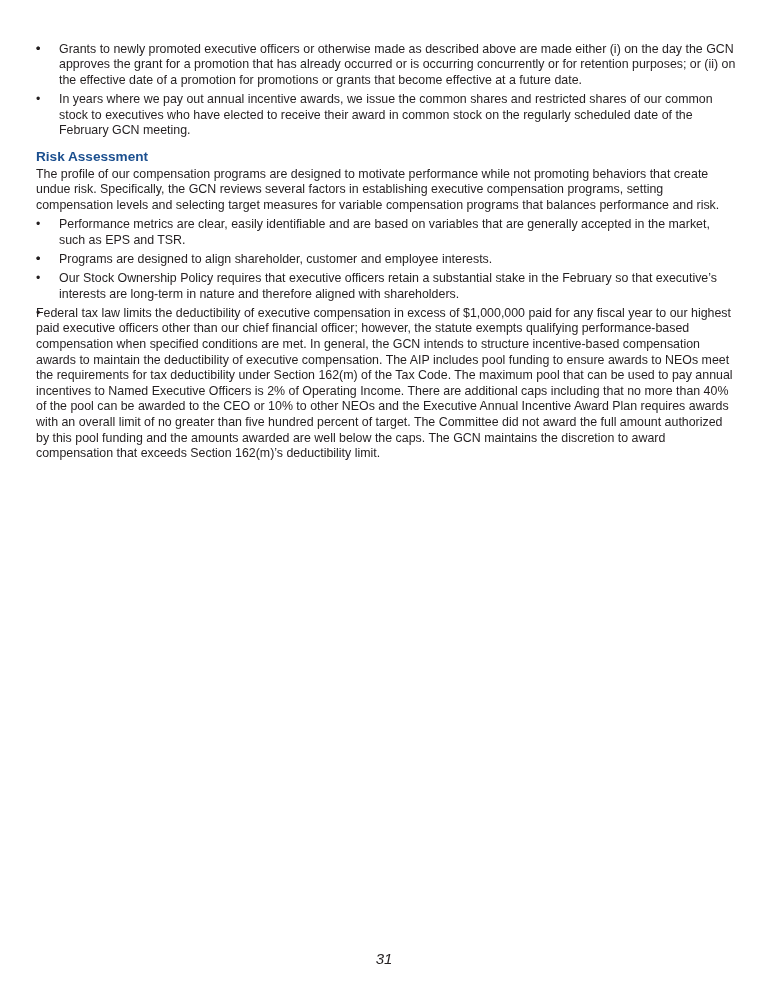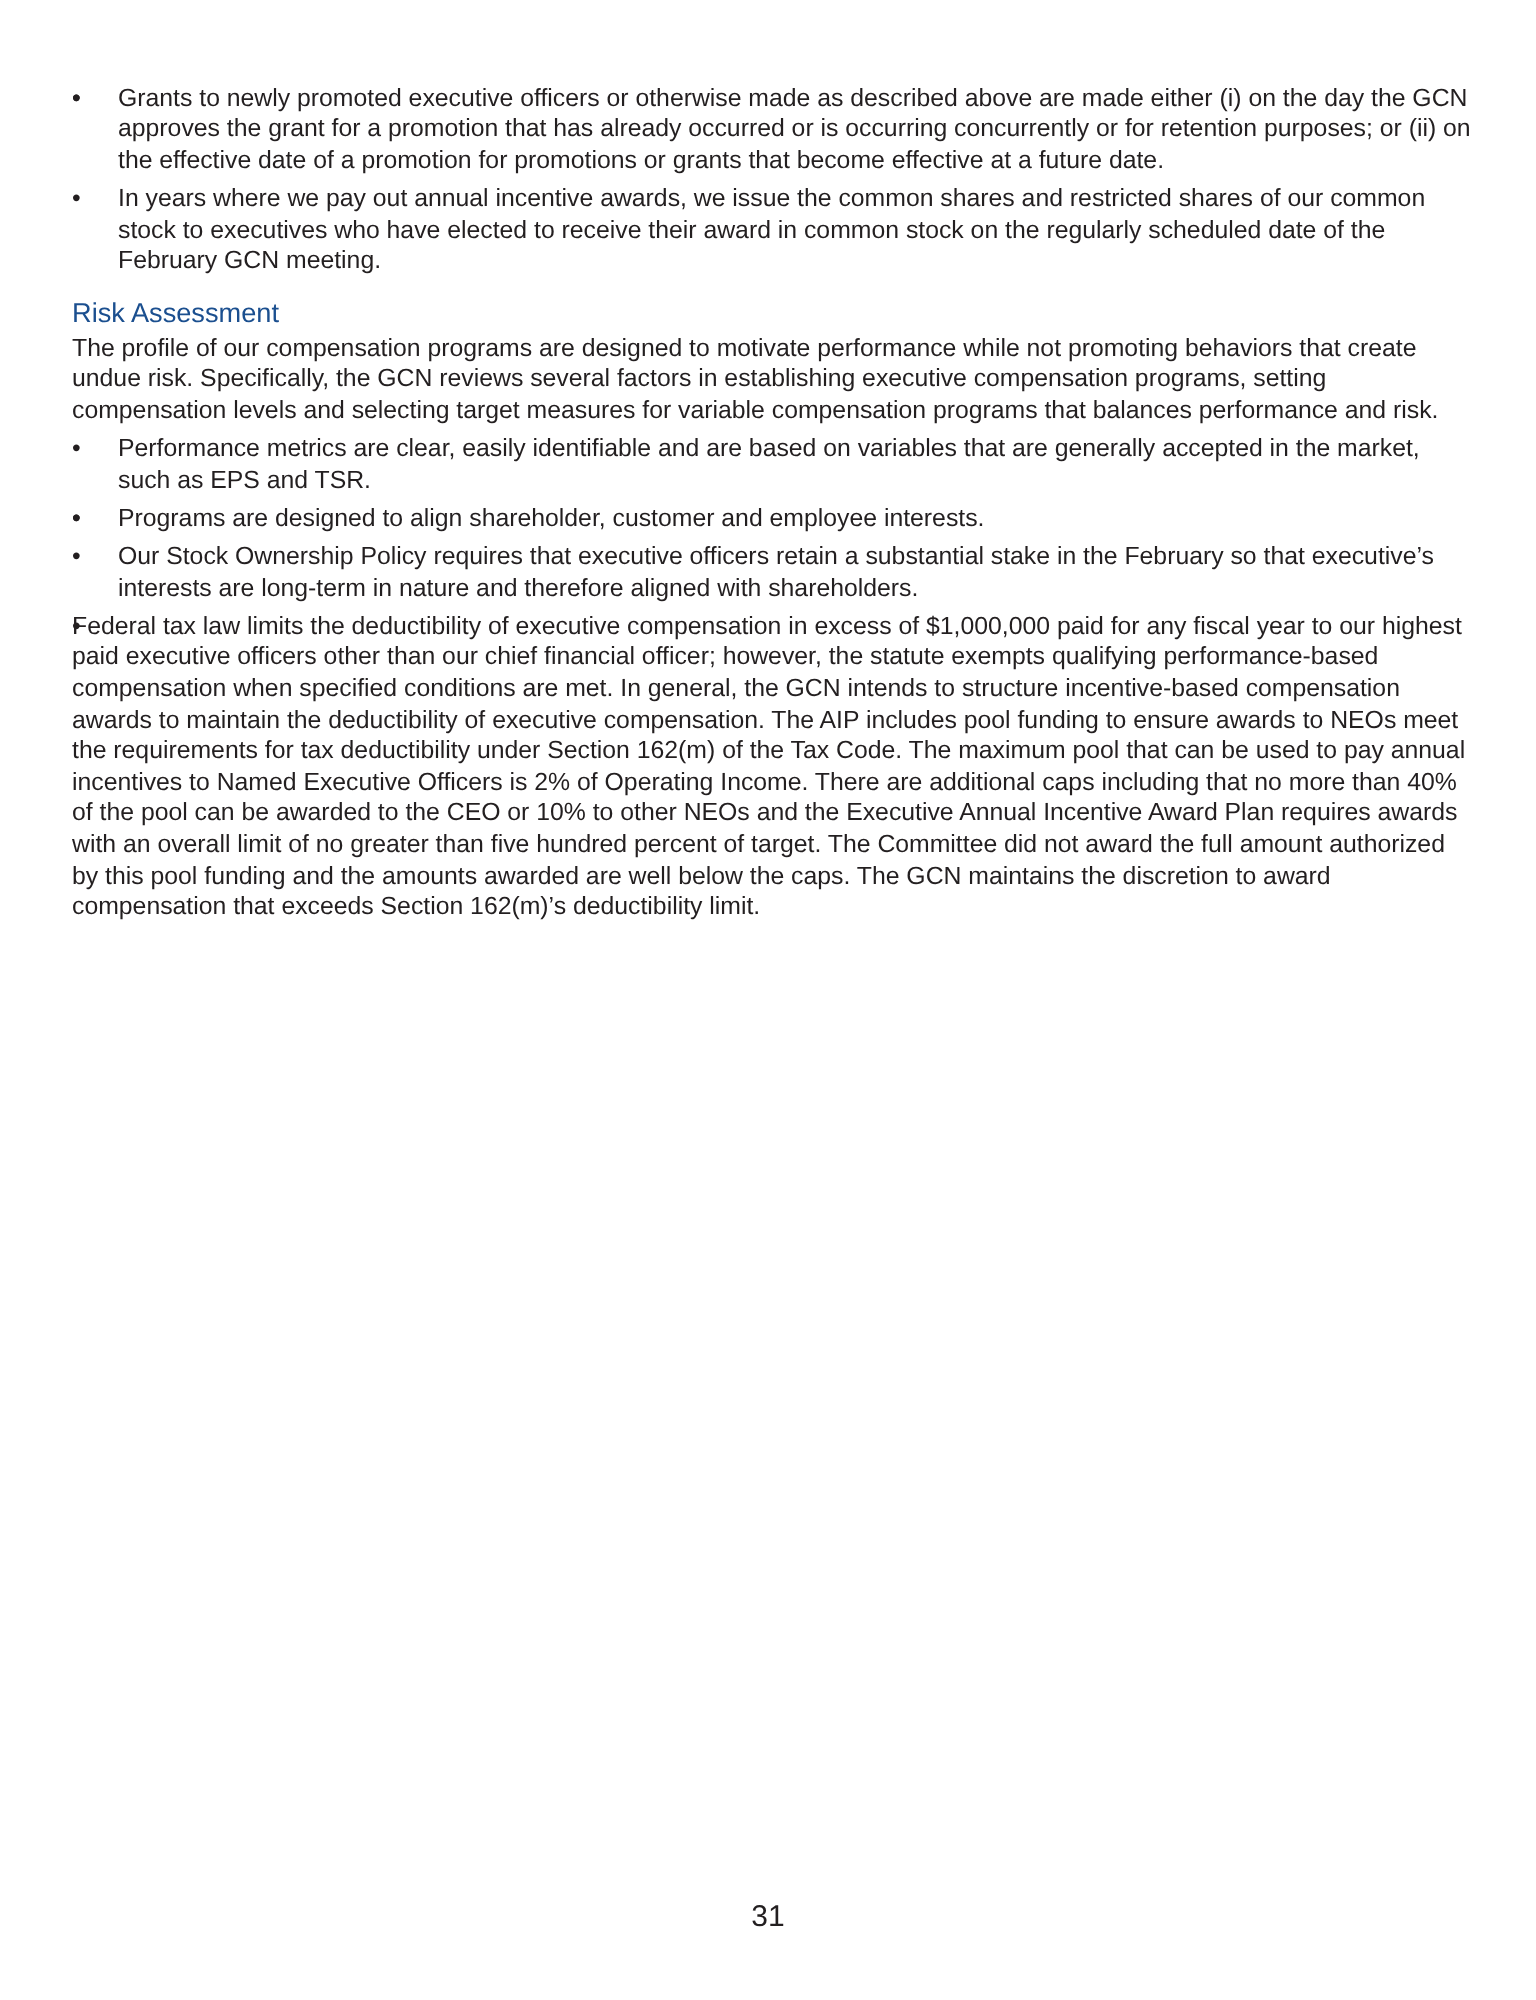--- a/index.html
+++ b/index.html
@@ -35,35 +35,36 @@
     }
     ul.bullets li .bullet {
       position: absolute;
       left: 0;
       top: 0;
       width: 10px;
     }
     h2 {
       color: #1b4f8f;
       font-size: 13.6px;
-      font-weight: normal;
+      font-weight: bold;
       margin: 9px 0 2px 0;
       line-height: 17px;
     }
     p {
       margin: 0 0 3.6px 0;
     }
     .page-number {
       position: absolute;
       left: 0;
       width: 768px;
       top: 951px;
       text-align: center;
       font-size: 15px;
       color: #231f20;
+      font-style: italic;
     }
   </style>
 </head>
 <body>
 
 <div class="page">
 
   <ul class="bullets">
     <li>
       <span class="bullet">•</span>

